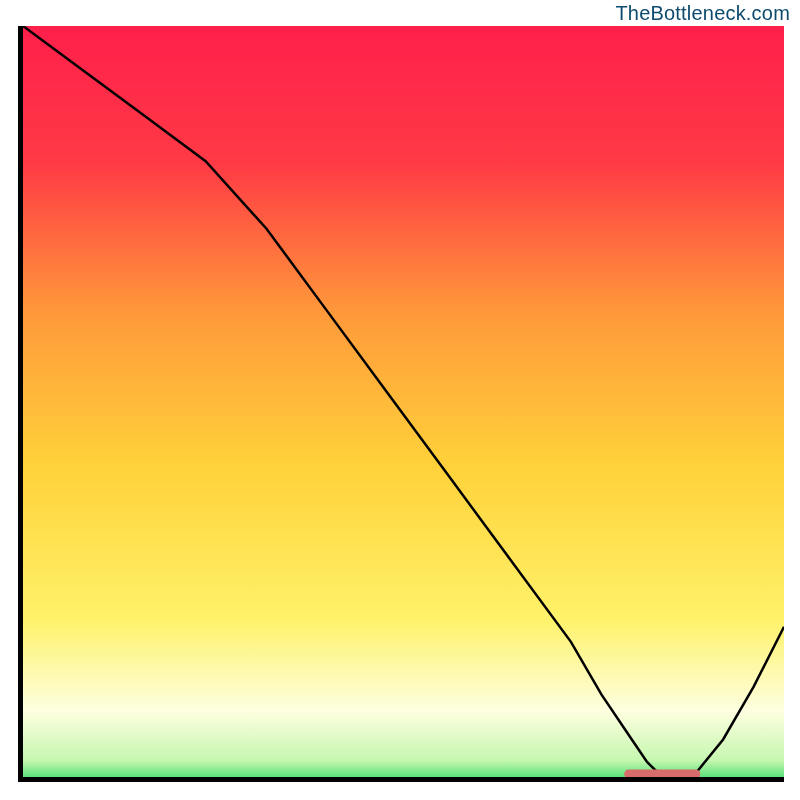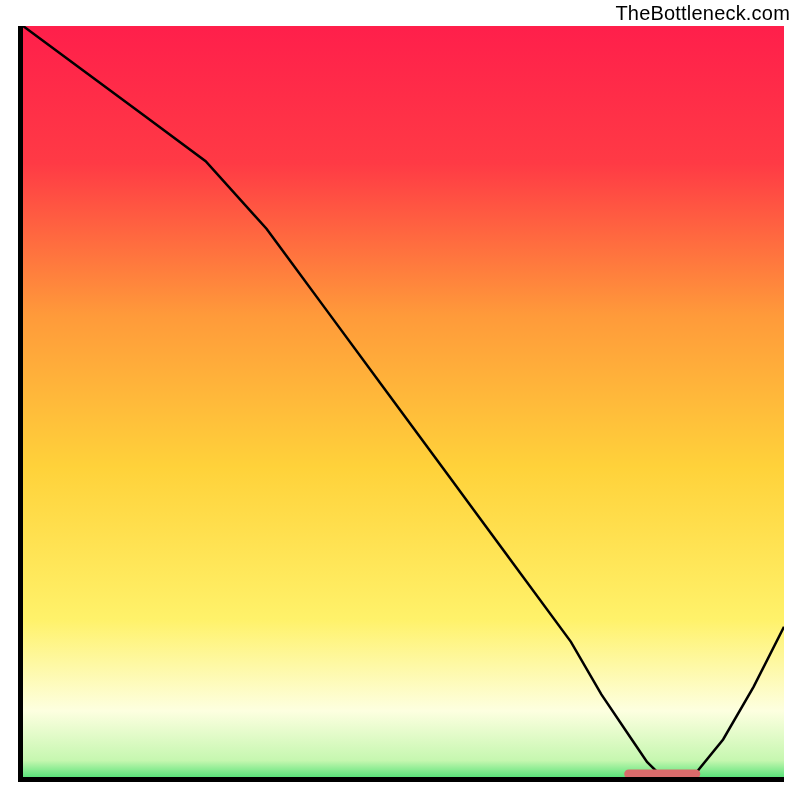--- a/index.html
+++ b/index.html
@@ -12,21 +12,21 @@
   }
   .container {
     position: relative;
     width: 800px;
     height: 800px;
   }
   .watermark {
     position: absolute;
     top: 2px;
     right: 10px;
-    color: #000000;
+    color: #0c4a6e;
     font-size: 20px;
     font-weight: 500;
     letter-spacing: 0.2px;
     z-index: 10;
   }
   .plot-area {
     position: absolute;
     left: 18px;
     top: 26px;
     width: 766px;

